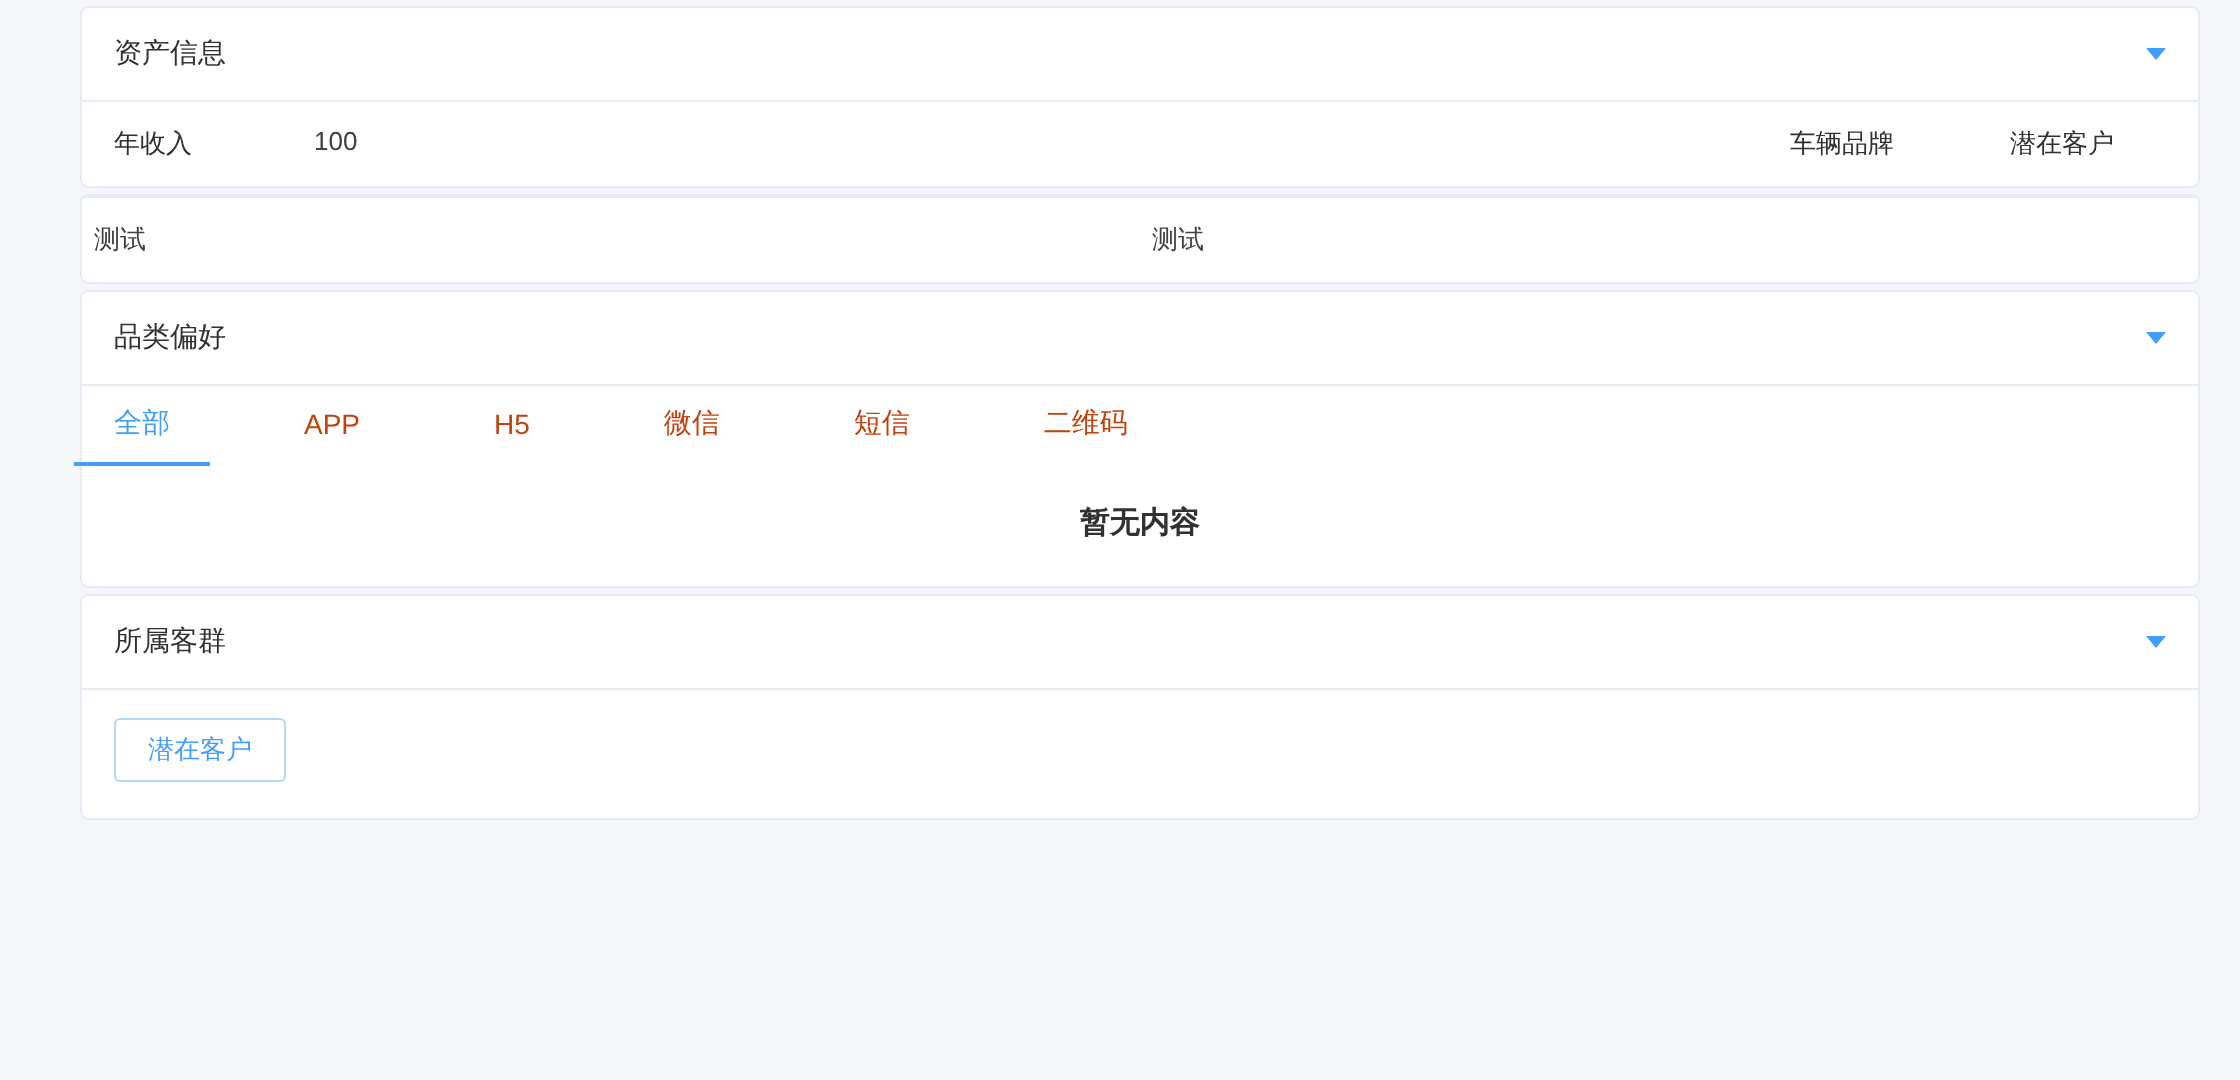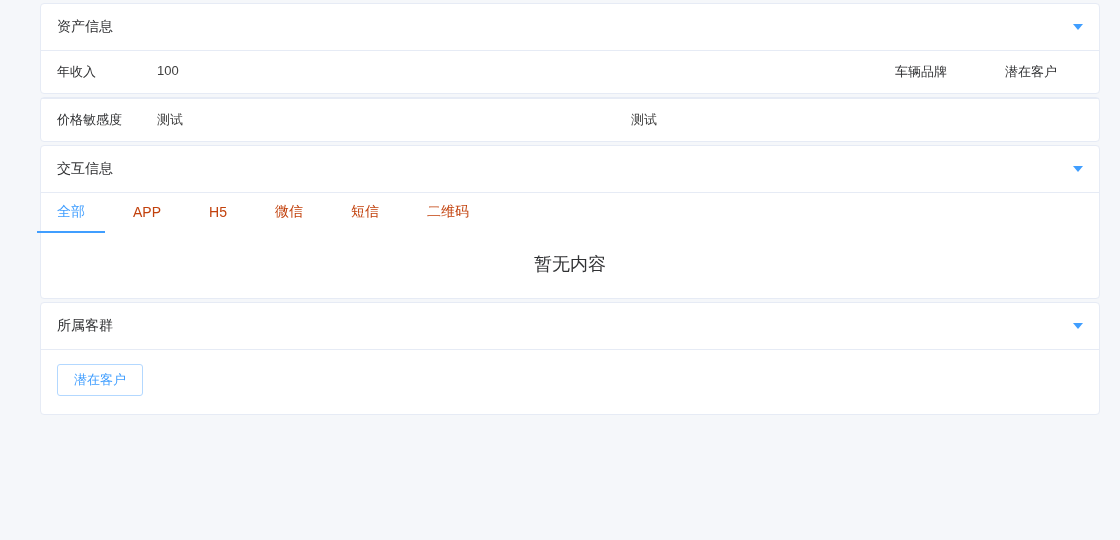--- a/index.html
+++ b/index.html
@@ -43,20 +43,21 @@
     flex: 1;
     padding: 12px 0 12px 6px;
     color: #404040;
     font-size: 13px;
   }
   .tabs {
     display: flex;
     align-items: center;
     padding: 0 16px;
     border-bottom: 1px solid transparent;
+    gap: 19px;
   }
   .tab {
     padding: 10px 0 12px;
     margin-right: 48px;
     font-size: 14px;
     color: #c2410c;
     cursor: pointer;
     position: relative;
     text-align: center;
   }
@@ -65,21 +66,22 @@
     content: "";
     position: absolute;
     left: -20px; right: -20px; bottom: 0;
     height: 2px;
     background: #409eff;
   }
   .empty {
     text-align: center;
     padding: 18px 0 22px;
     color: #303133;
-    font-size: 18px;
+    font-size: 15px;
+    font-weight: bold;
   }
   .tag-row { padding: 14px 16px 18px; }
   .tag {
     display: inline-block;
     border: 1px solid #b3d8ff;
     color: #409eff;
     background: #fff;
     padding: 6px 16px;
     border-radius: 3px;
     font-size: 13px;
@@ -102,31 +104,30 @@
         <div class="cell-value">100</div>
         <div class="cell-label">车辆品牌</div>
         <div class="cell-label">潜在客户</div>
       </div>
     </div>
   </div>
 
   <div class="panel">
     <div class="panel-body">
       <div class="row">
-        <div class="cell-label">价格敏感度</div>
         <div class="cell-value">测试</div>
         <div class="cell-value">测试</div>
       </div>
     </div>
   </div>
 
 
   <div class="panel">
     <div class="panel-header">
-      <span class="panel-title">交互信息</span>
+      <span class="panel-title">品类偏好</span>
       <span class="caret caret-down"></span>
     </div>
     <div class="panel-body">
       <div class="tabs">
         <div class="tab active">全部</div>
         <div class="tab">APP</div>
         <div class="tab">H5</div>
         <div class="tab">微信</div>
         <div class="tab">短信</div>
         <div class="tab">二维码</div>

